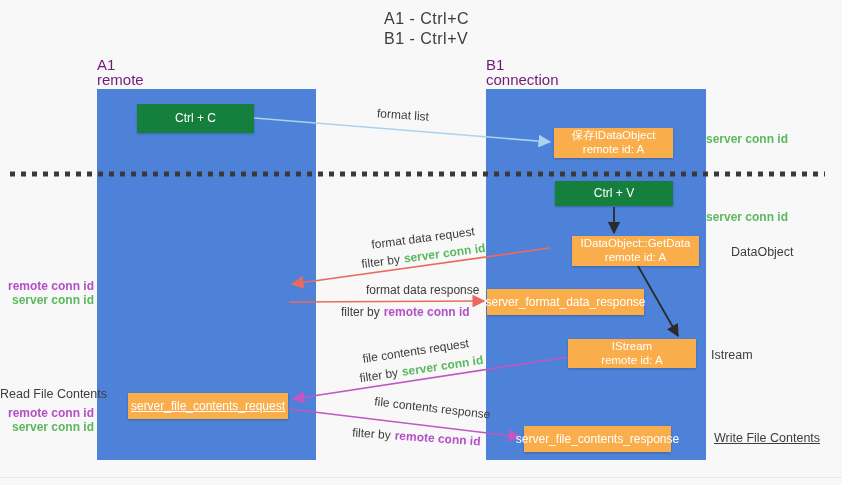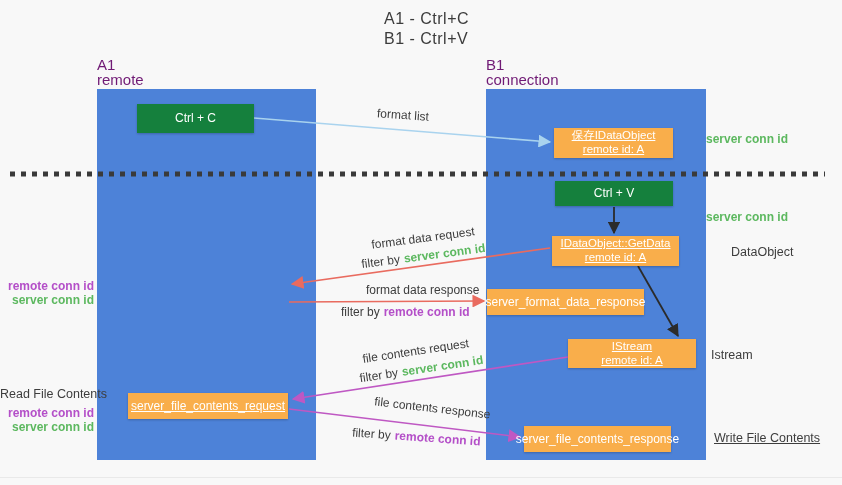--- a/index.html
+++ b/index.html
@@ -14,21 +14,21 @@
 
   .title{position:absolute; left:368px; top:9px; font-size:16px; line-height:20px; color:#3c3c3c; z-index:3; letter-spacing:.5px;margin-left:16px;}
   .col-header{position:absolute; top:57px; text-align:left; font-size:15px; line-height:15px; color:#701a75; z-index:3;}
   #hdr-left{left:97px; width:219px;}
   #hdr-right{left:486px; width:220px;}
 
   .box{position:absolute; z-index:3; display:flex; flex-direction:column; align-items:center; justify-content:center;
        color:#fff; font-size:12px; line-height:1.2; text-align:center; box-shadow:0 1px 2px rgba(0,0,0,.22); white-space:nowrap;}
   .green{background:#15803d;}
   .orange{background:#f9ae4b;}
-  .two-line{font-size:11.5px;text-decoration:underline;}
+  .two-line{font-size:11.5px;}
 
   .lbl{position:absolute; z-index:3; white-space:nowrap; font-size:12px; color:#3d3d3d;}
   .side-plain{font-size:12.5px;}
   .bold-green{color:#5cb85f; font-weight:bold;}
   .bold-purple{color:#b44fc8; font-weight:bold;}
   .filter-label span:first-child{margin-right:4px;}
   .ralign{left:0; width:94px; text-align:right;}
 
   #bottom-line{position:absolute; left:0; top:477px; width:842px; height:1px; background:#e9e9e9; z-index:0;}
 </style>
@@ -84,21 +84,21 @@
   <div class="box green" style="left:137px; top:104px; width:117px; height:29px;">
     <span>Ctrl + C</span>
   </div>
   <div class="box orange two-line" style="left:554px; top:128px; width:119px; height:30px;">
     <div>保存IDataObject</div>
     <div>remote id: A</div>
   </div>
   <div class="box green" style="left:555px; top:181px; width:118px; height:25px;">
     <span>Ctrl + V</span>
   </div>
-  <div class="box orange two-line" style="left:552px; top:236px; width:127px; height:30px;">
+  <div class="box orange two-line" style="left:572px; top:236px; width:127px; height:30px;">
     <div>IDataObject::GetData</div>
     <div>remote id: A</div>
   </div>
   <div class="box orange" style="left:487px; top:289px; width:157px; height:26px;">
     <span>server_format_data_response</span>
   </div>
   <div class="box orange two-line" style="left:568px; top:339px; width:128px; height:29px;">
     <div>IStream</div>
     <div>remote id: A</div>
   </div>

